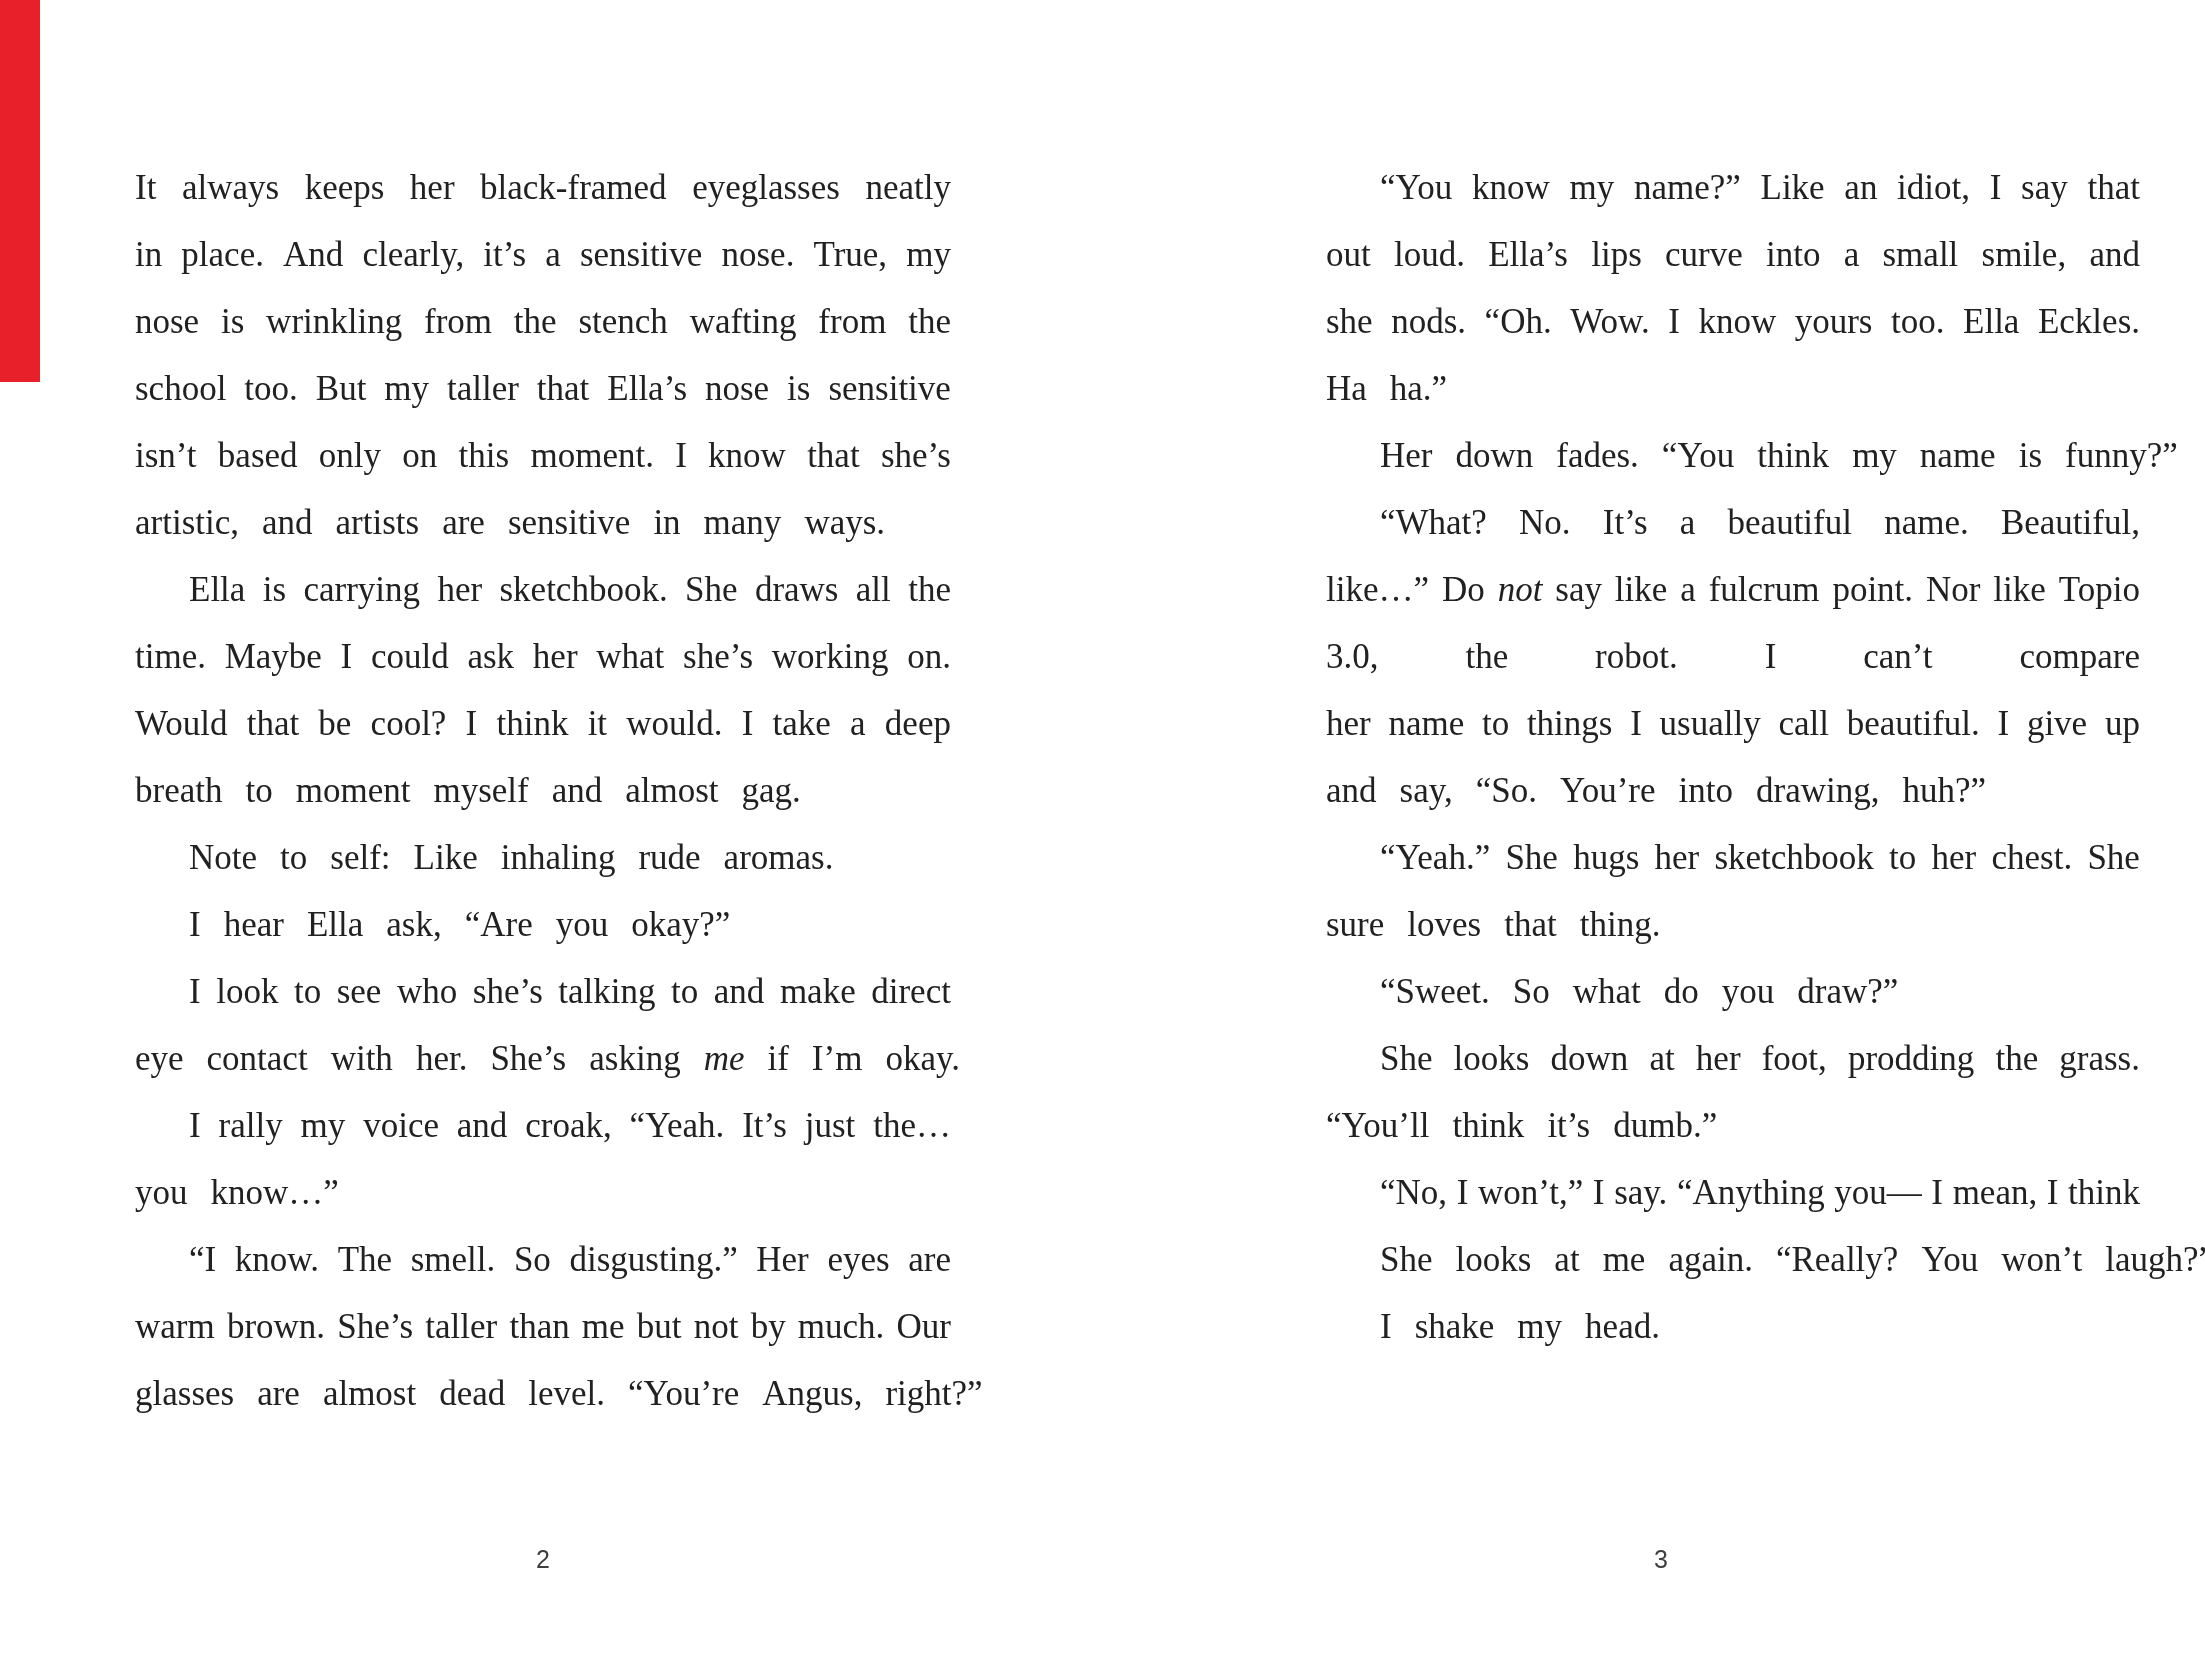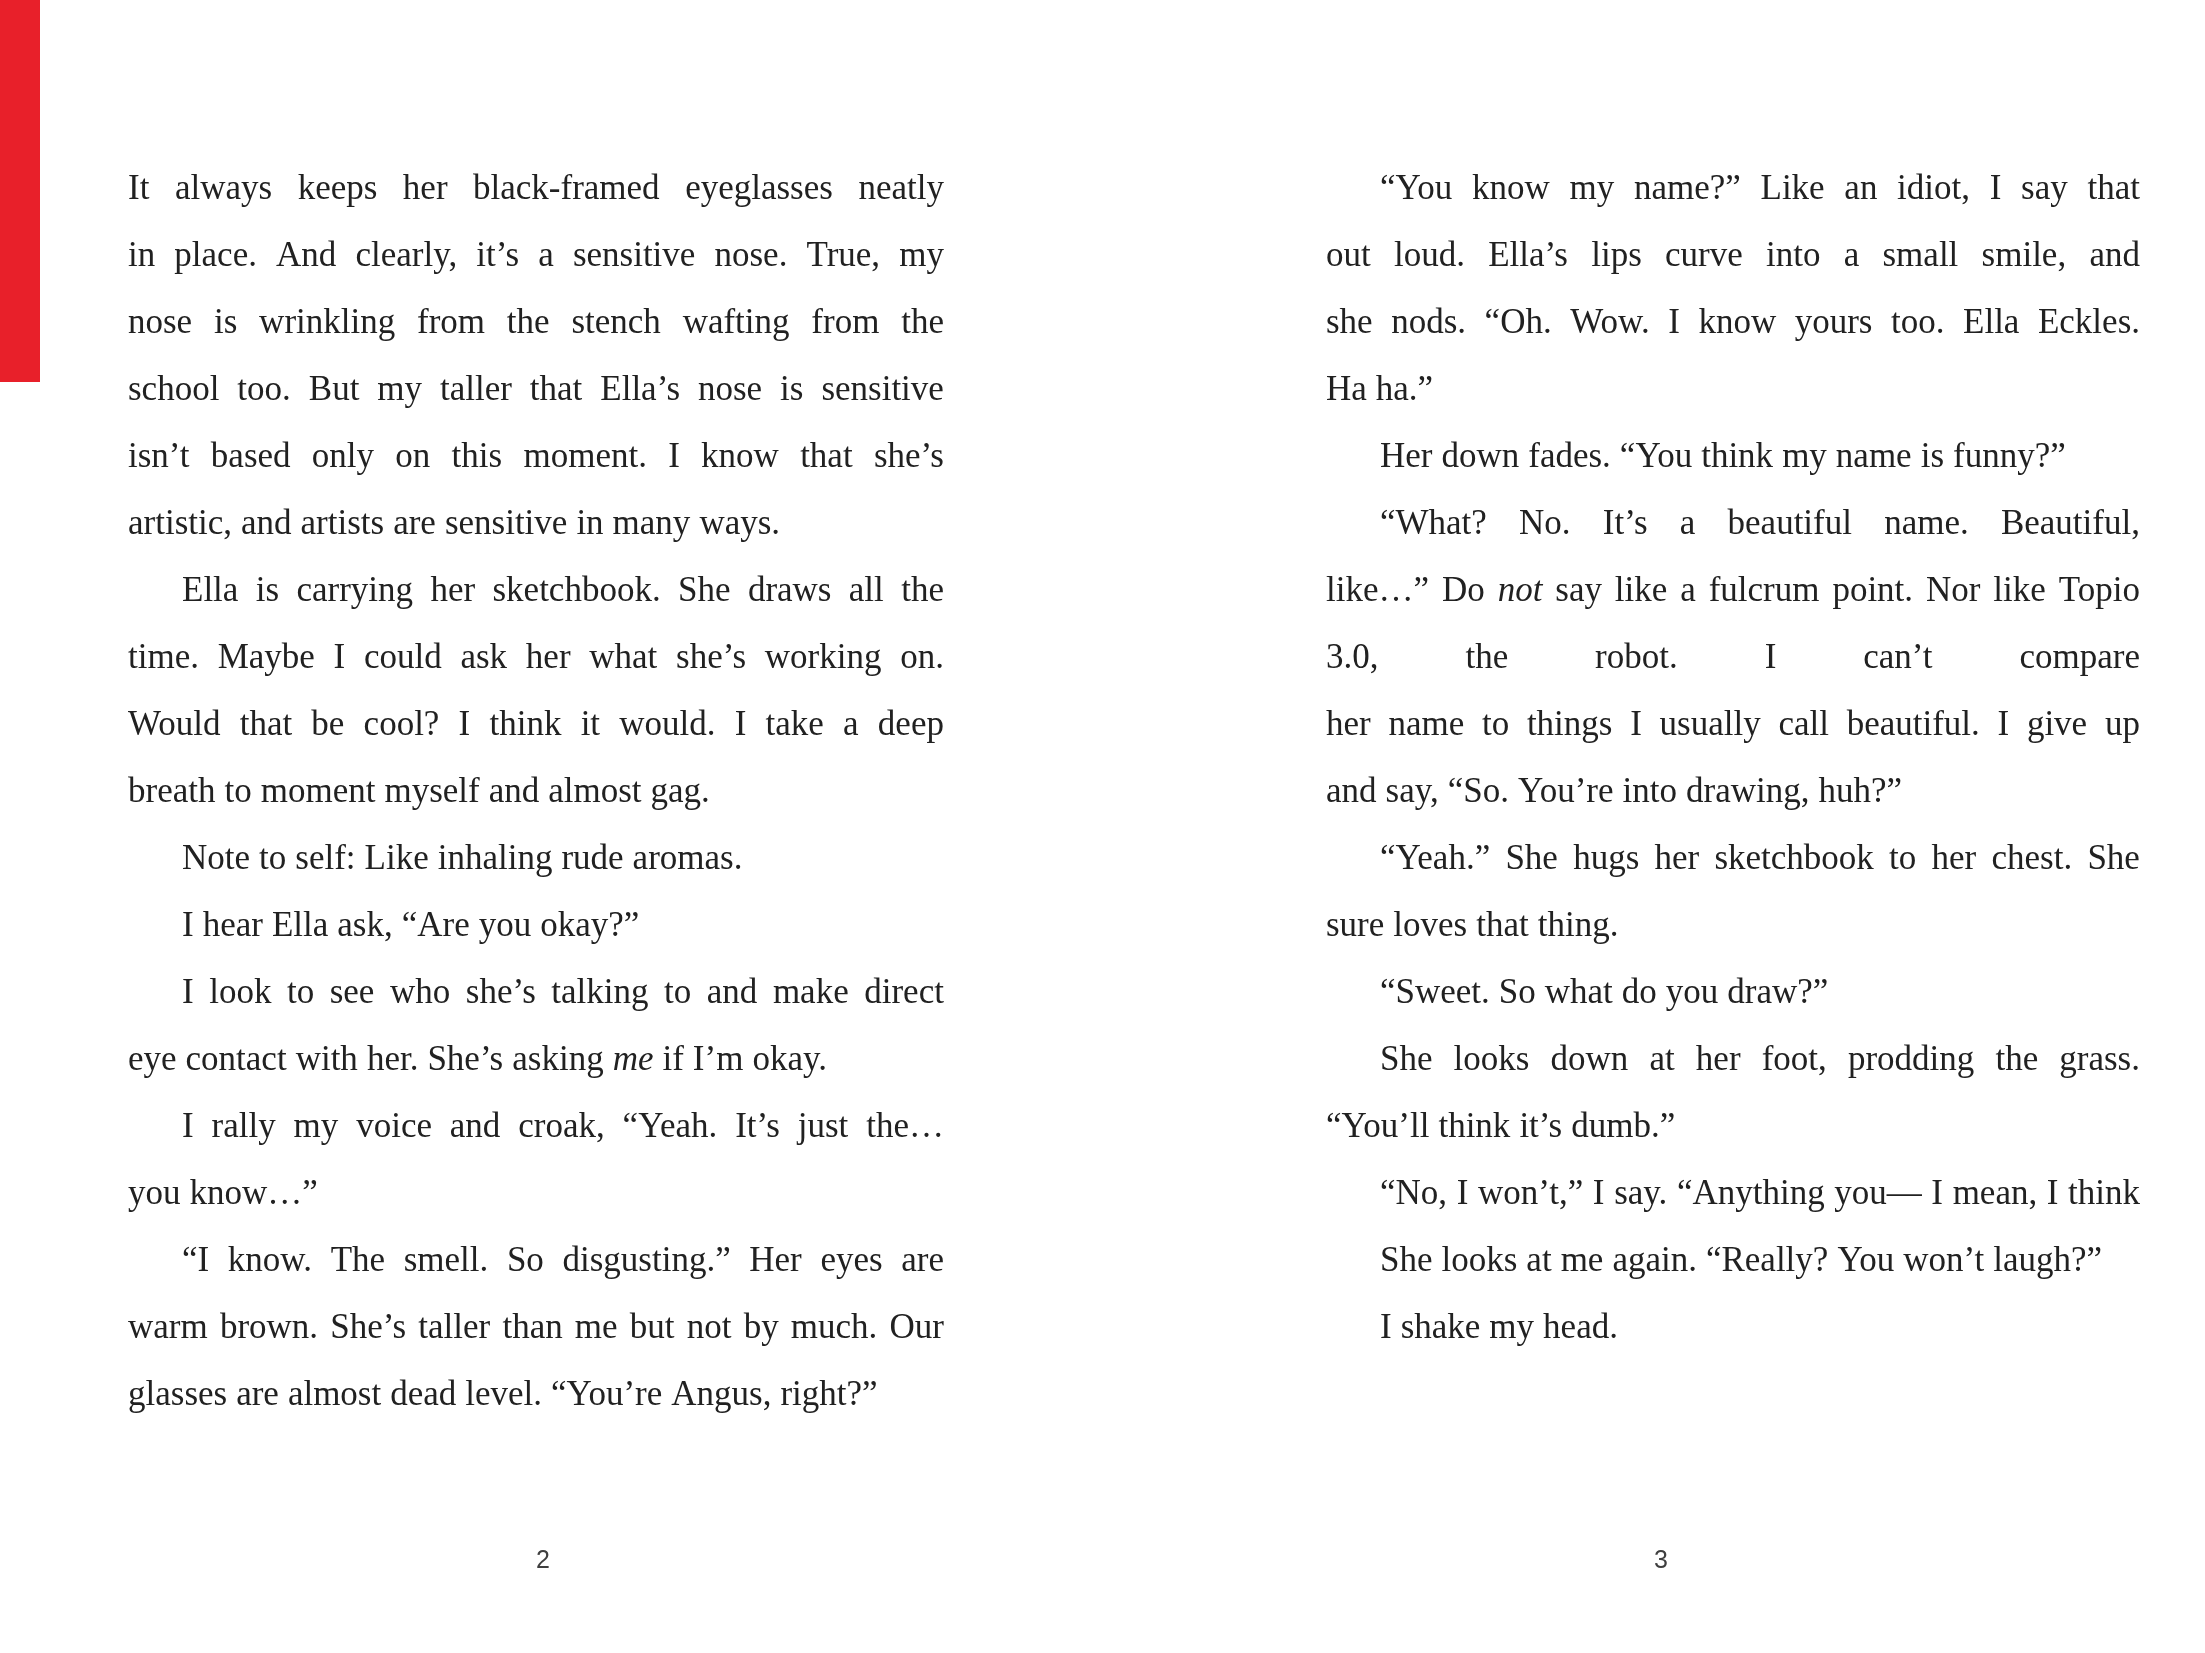--- a/index.html
+++ b/index.html
@@ -3,26 +3,26 @@
 <meta charset="utf-8">
 <style>
   html,body{margin:0;padding:0;}
   body{width:2205px;height:1654px;background:#ffffff;}
   .spread{
     position:relative;width:2205px;height:1654px;background:#ffffff;overflow:hidden;
     font-family:"Liberation Serif","DejaVu Serif",serif;color:#212121;
   }
   .ribbon{position:absolute;left:0;top:0;width:40px;height:382px;background:#e8202a;}
   .col{position:absolute;top:154px;width:816px;}
-  .col-left{left:128px;}
+  .col-left{left:135px;}
   .col-right{left:1326px;width:814px;}
   .line{display:flex;height:67px;line-height:67px;font-size:35px;white-space:nowrap;}
   .line span{display:block;}
   .just{justify-content:space-between;}
-  .endl{justify-content:flex-start;column-gap:9px;}
+  .endl{justify-content:flex-start;column-gap:23px;}
   .ind{padding-left:54px;}
   .it{font-style:italic;}
   .pagenum{
     position:absolute;top:1541px;height:37px;line-height:37px;text-align:center;
     font-family:"Liberation Sans","DejaVu Sans",sans-serif;font-size:25px;color:#3f3f3f;
   }
   .pn-left{left:135px;width:816px;}
   .pn-right{left:1254px;width:814px;}
 </style>
 </head>

